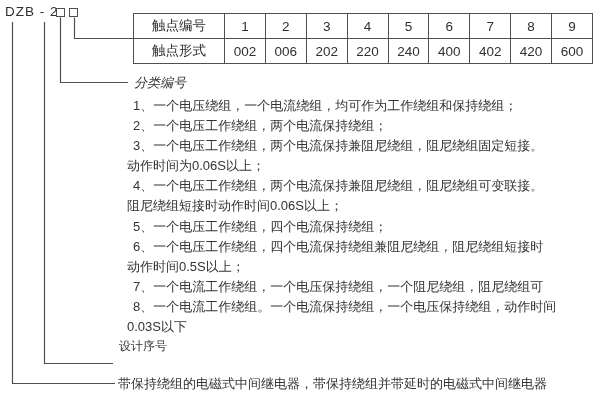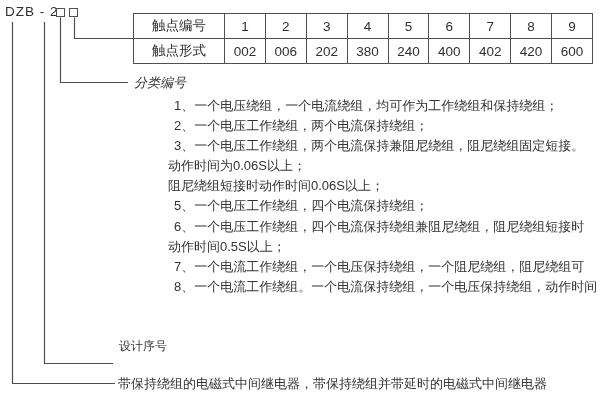--- a/index.html
+++ b/index.html
@@ -30,21 +30,21 @@
     height:24px;padding:0;white-space:nowrap;overflow:hidden;
   }
   table.contact-table td.hdr{width:90px;}
   .cls-label{
     position:absolute;left:134px;top:76px;font-size:13px;line-height:14px;white-space:nowrap;font-style:italic;
   }
   .cls-list{
     position:absolute;left:127px;top:96px;width:470px;
     font-size:13px;line-height:20.1px;white-space:nowrap;
   }
-  .cls-list .line{height:20.1px;margin-left:41px;}
+  .cls-list .line{height:20.1px;}
   .cls-list .line.num{padding-left:6px;}
   .design-serial{
     position:absolute;left:119px;top:339px;font-size:12px;line-height:14px;white-space:nowrap;
   }
   .relay-desc{
     position:absolute;left:118px;top:377px;font-size:13px;line-height:14px;white-space:nowrap;
   }
 </style>
 </head>
 <body>
@@ -74,42 +74,44 @@
         <td>6</td>
         <td>7</td>
         <td>8</td>
         <td>9</td>
       </tr>
       <tr>
         <td class="hdr">触点形式</td>
         <td>002</td>
         <td>006</td>
         <td>202</td>
-        <td>380</td>
+        <td>220</td>
         <td>240</td>
         <td>400</td>
         <td>402</td>
         <td>420</td>
         <td>600</td>
       </tr>
     </tbody>
   </table>
 
   <div class="cls-label">分类编号</div>
 
   <div class="cls-list">
     <div class="line num">1、一个电压绕组，一个电流绕组，均可作为工作绕组和保持绕组；</div>
     <div class="line num">2、一个电压工作绕组，两个电流保持绕组；</div>
     <div class="line num">3、一个电压工作绕组，两个电流保持兼阻尼绕组，阻尼绕组固定短接。</div>
     <div class="line">动作时间为0.06S以上；</div>
+    <div class="line num">4、一个电压工作绕组，两个电流保持兼阻尼绕组，阻尼绕组可变联接。</div>
     <div class="line">阻尼绕组短接时动作时间0.06S以上；</div>
     <div class="line num">5、一个电压工作绕组，四个电流保持绕组；</div>
     <div class="line num">6、一个电压工作绕组，四个电流保持绕组兼阻尼绕组，阻尼绕组短接时</div>
     <div class="line">动作时间0.5S以上；</div>
     <div class="line num">7、一个电流工作绕组，一个电压保持绕组，一个阻尼绕组，阻尼绕组可</div>
     <div class="line num">8、一个电流工作绕组。一个电流保持绕组，一个电压保持绕组，动作时间</div>
+    <div class="line">0.03S以下</div>
   </div>
 
   <div class="design-serial">设计序号</div>
 
   <div class="relay-desc">带保持绕组的电磁式中间继电器，带保持绕组并带延时的电磁式中间继电器</div>
 
 </div>
 
 </body></html>

